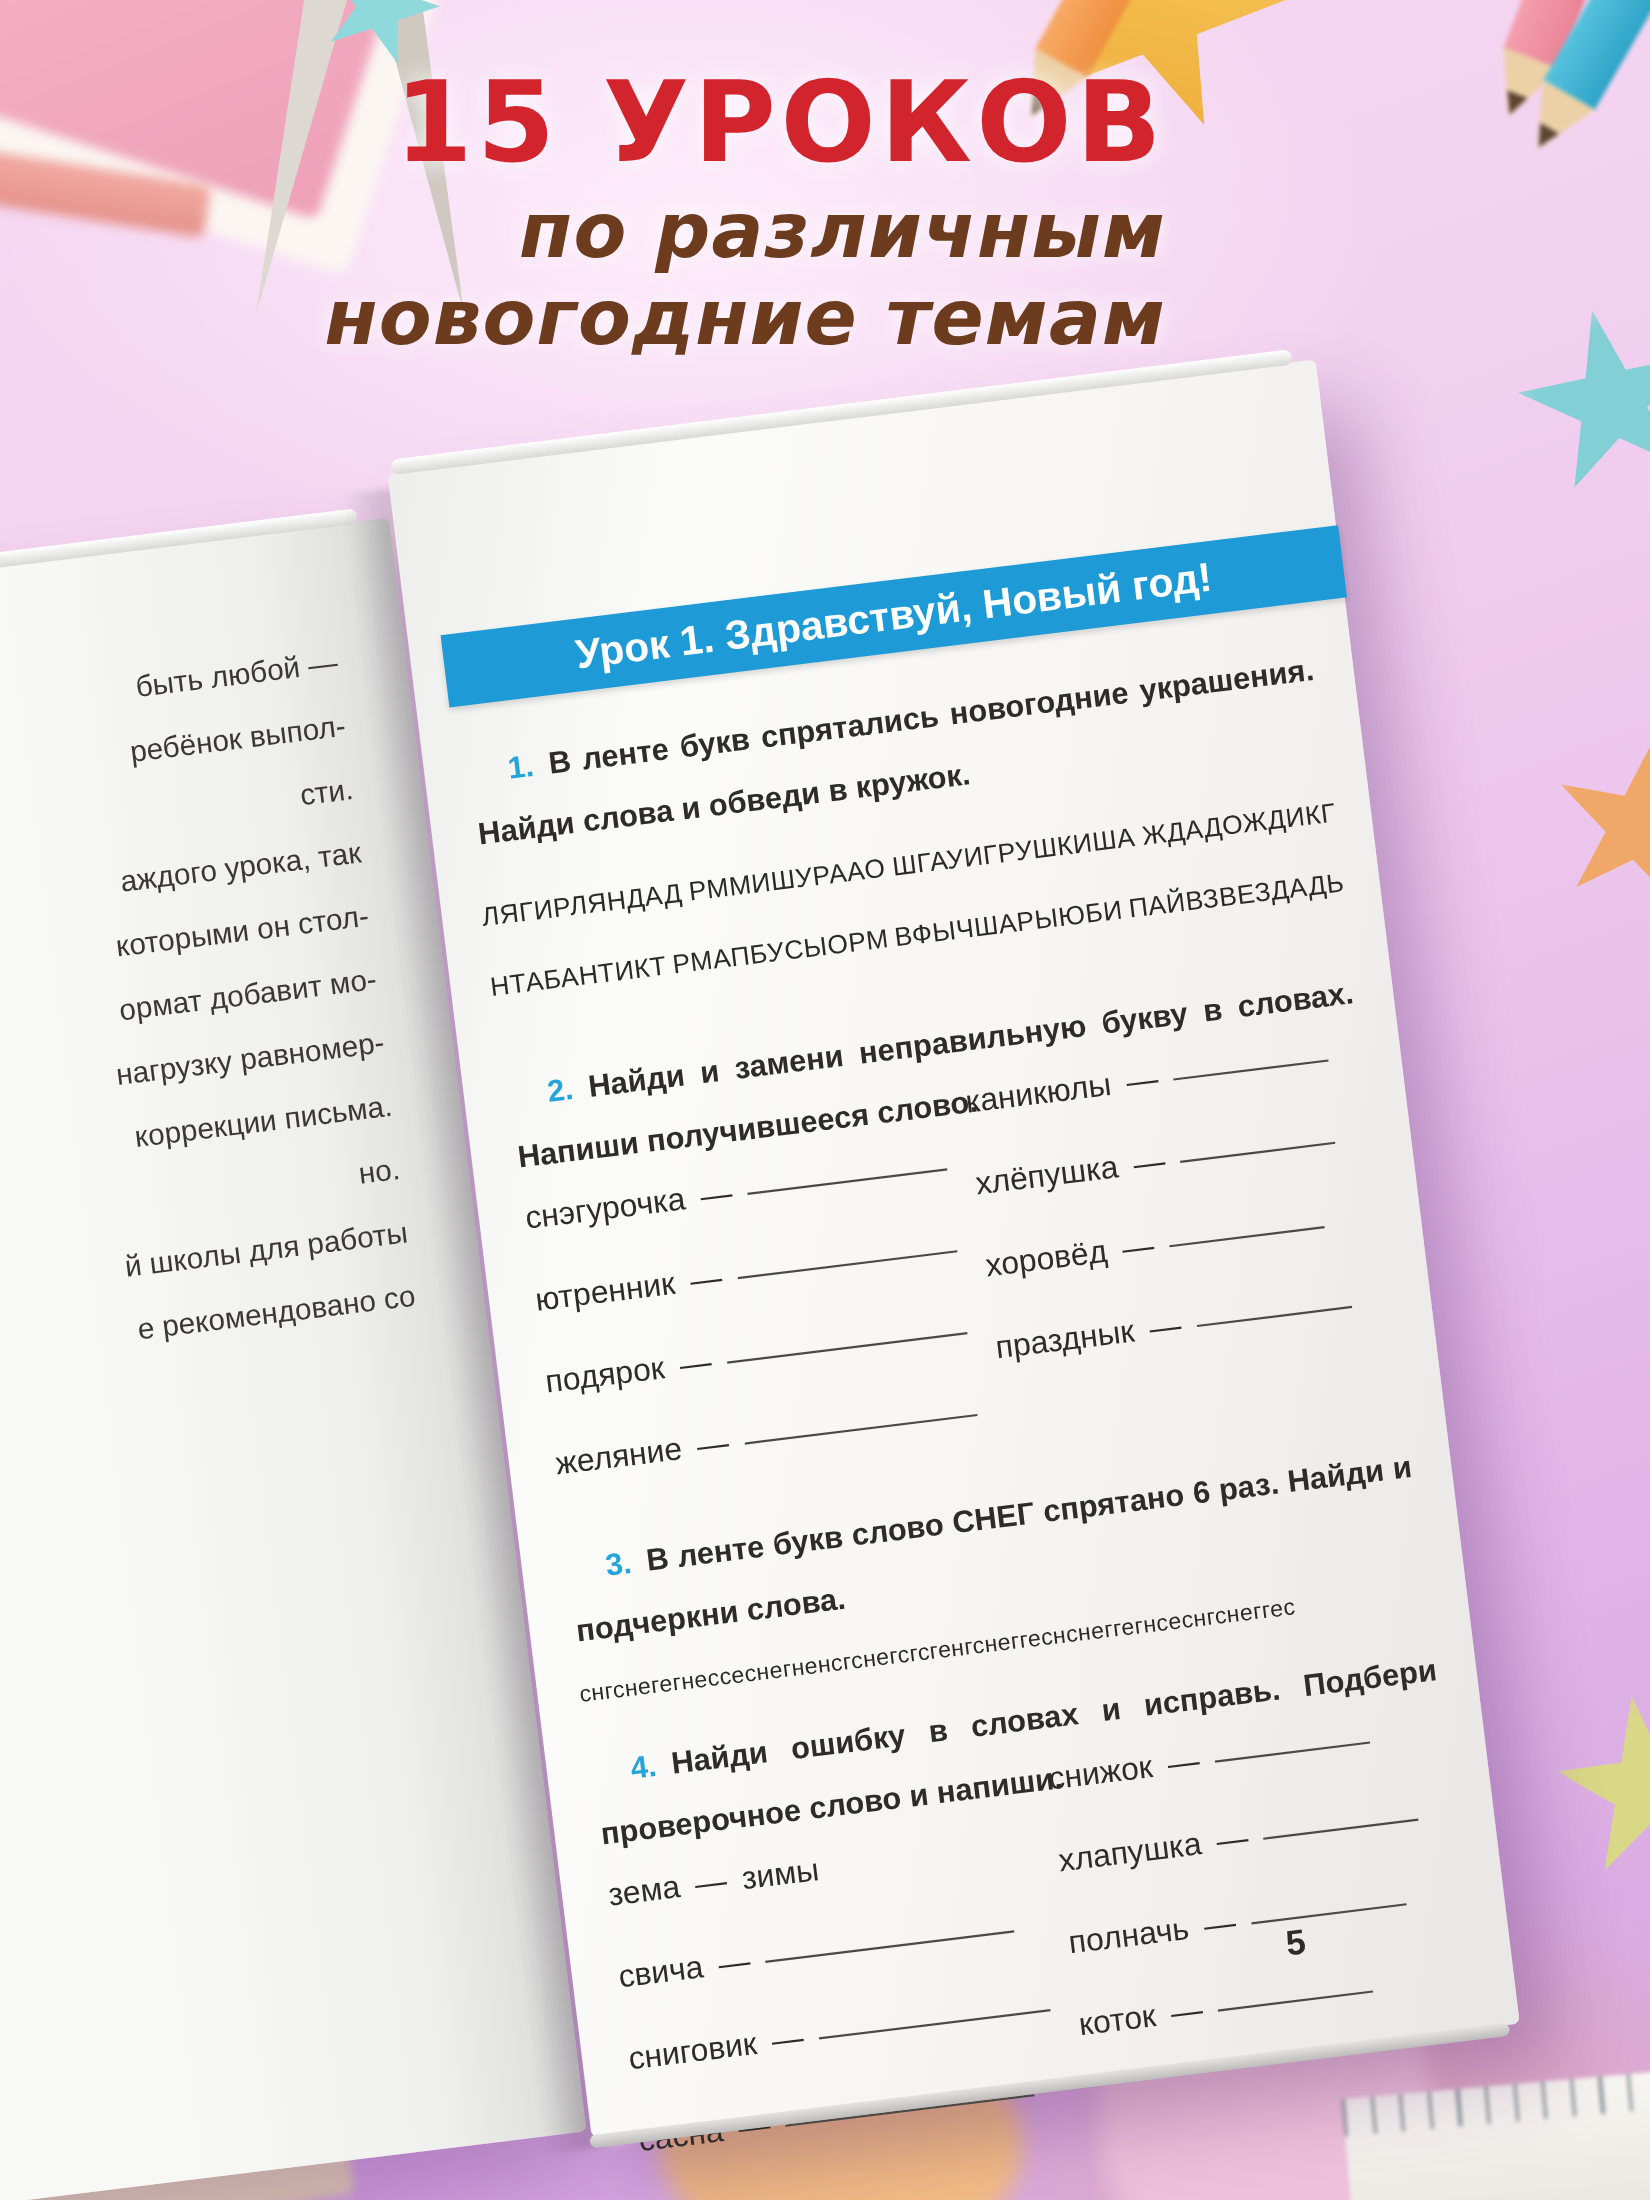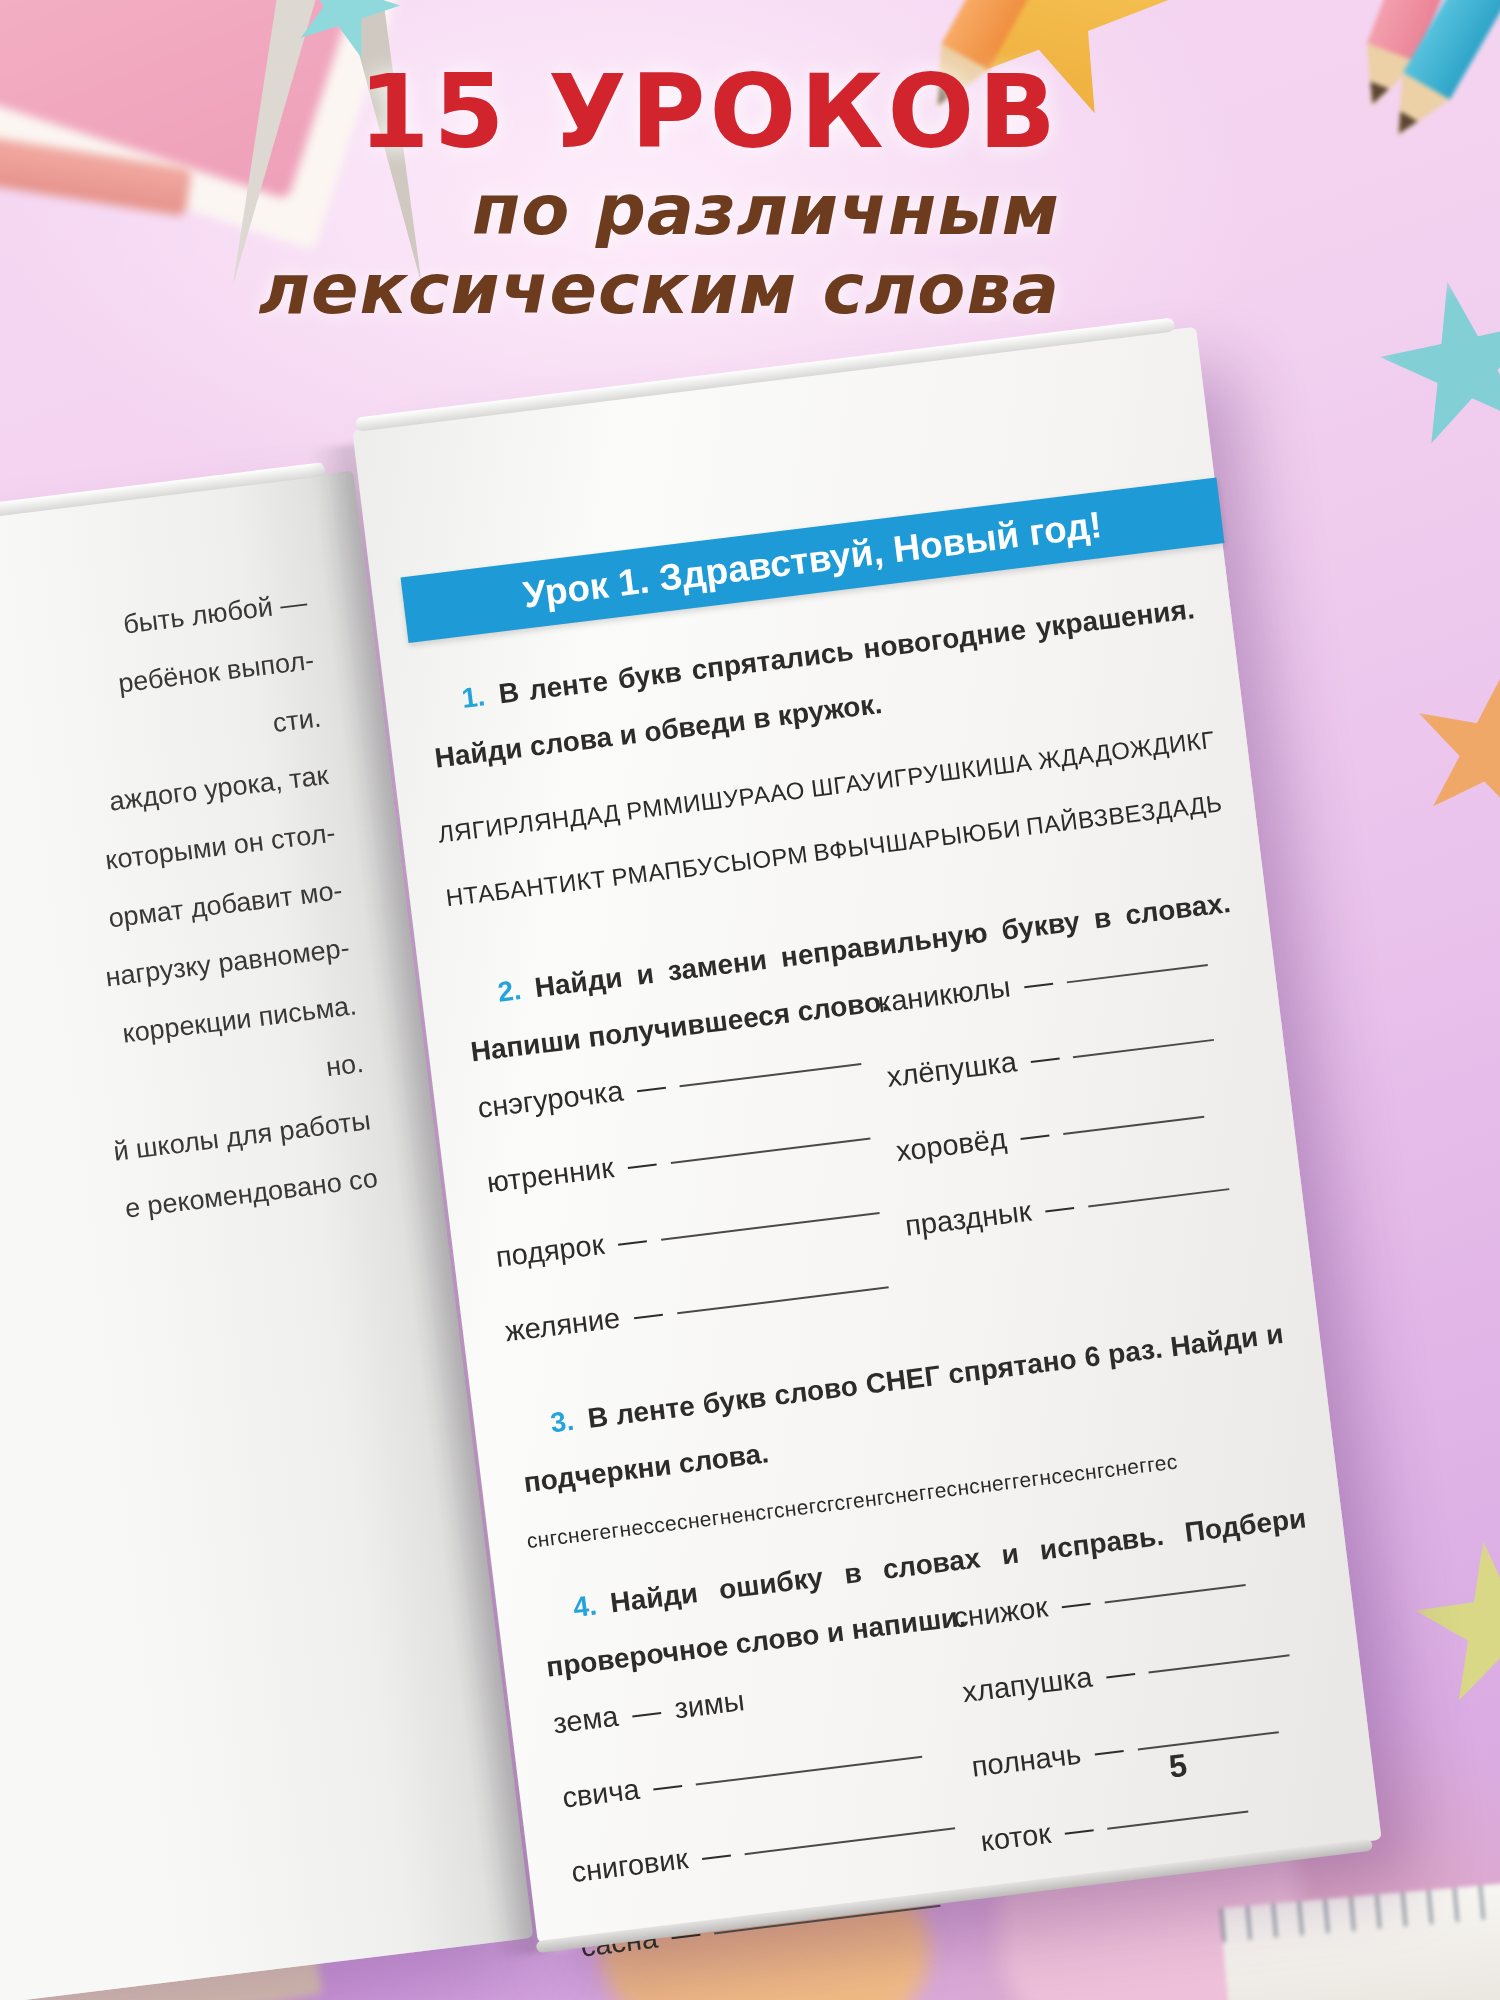--- a/index.html
+++ b/index.html
@@ -104,21 +104,21 @@
   <div class="deco blur2" style="left:-70px;top:1848px;width:380px;height:180px;background:linear-gradient(#efe2cf,#e2cfb4);transform:rotate(-10deg);border-radius:6px;">
     <div class="ruler-ticks"></div>
   </div>
   <div class="deco blur1" style="left:1225px;top:1895px;width:300px;height:130px;background:linear-gradient(#f8f6f2,#e9e5df);transform:rotate(-5deg);border-radius:6px;">
     <div class="ruler-ticks light"></div>
   </div>
 
   <div class="headline">
     <div class="big" style="color:#d2242c;">15 УРОКОВ</div>
     <div class="sub" style="color:#6d3b1d;">по различным</div>
-    <div class="sub" style="color:#6d3b1d;">лексическим слова</div>
+    <div class="sub" style="color:#6d3b1d;">новогодние темам</div>
   </div>
 
   <div class="book">
     <div class="page-left">
       <div class="frag-col">
         <div>быть любой —</div>
         <div>ребёнок выпол-</div>
         <div>сти.</div>
         <div>аждого урока, так</div>
         <div>которыми он стол-</div>

